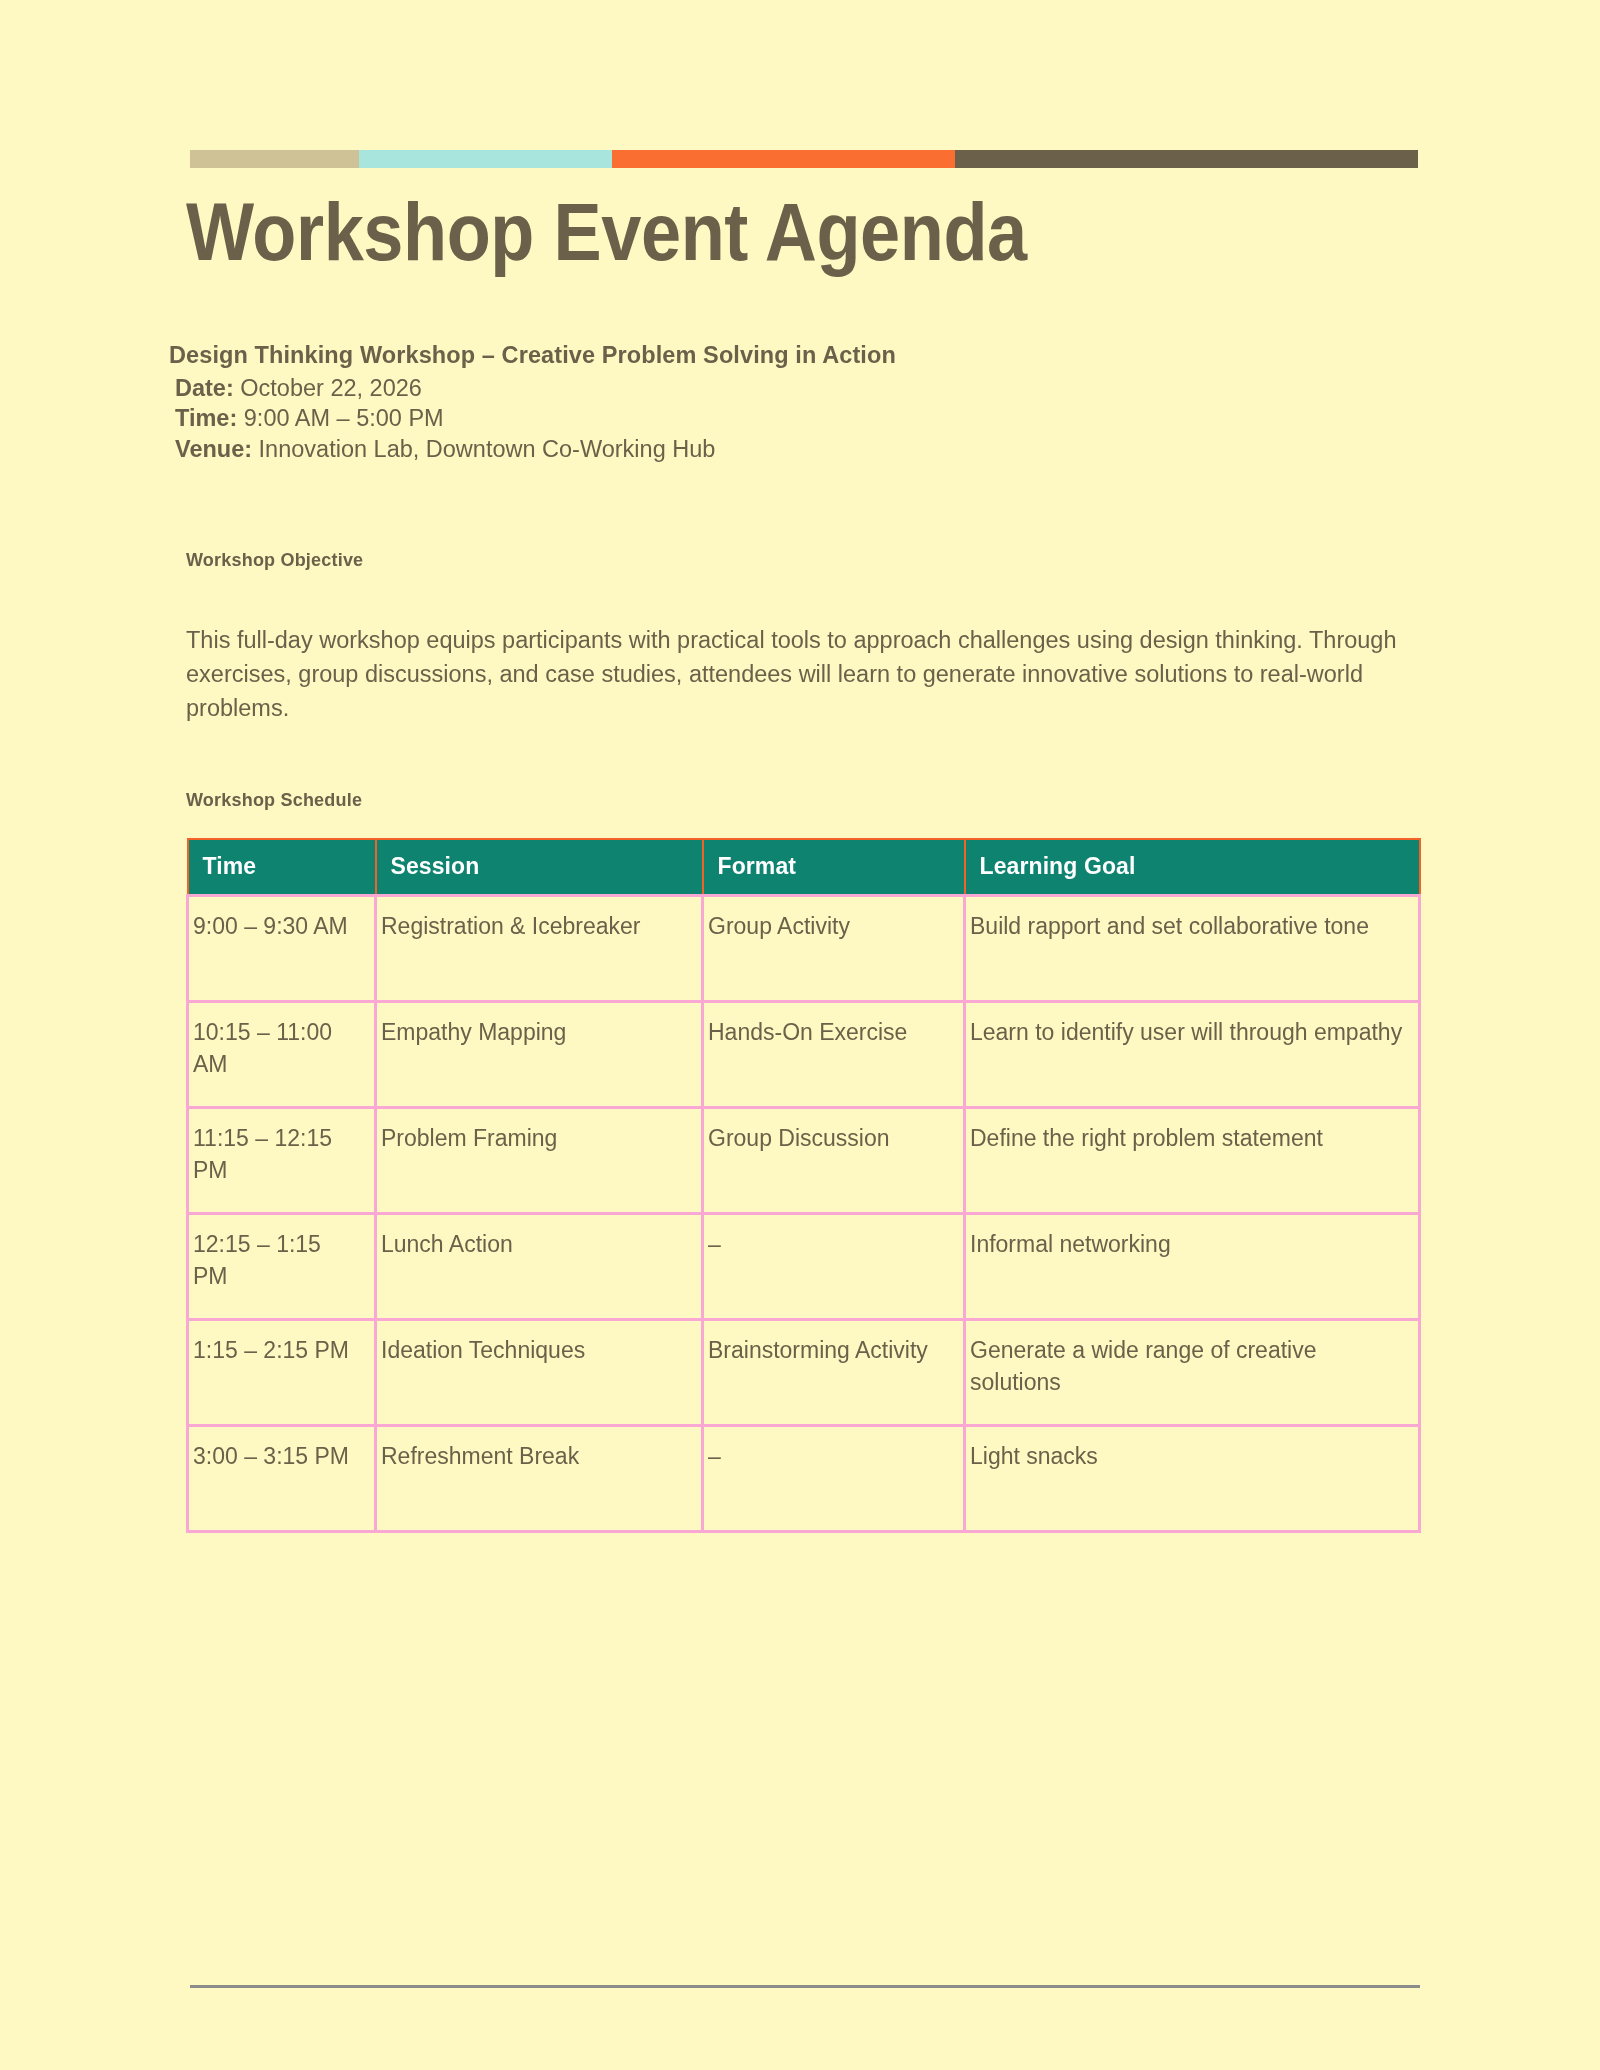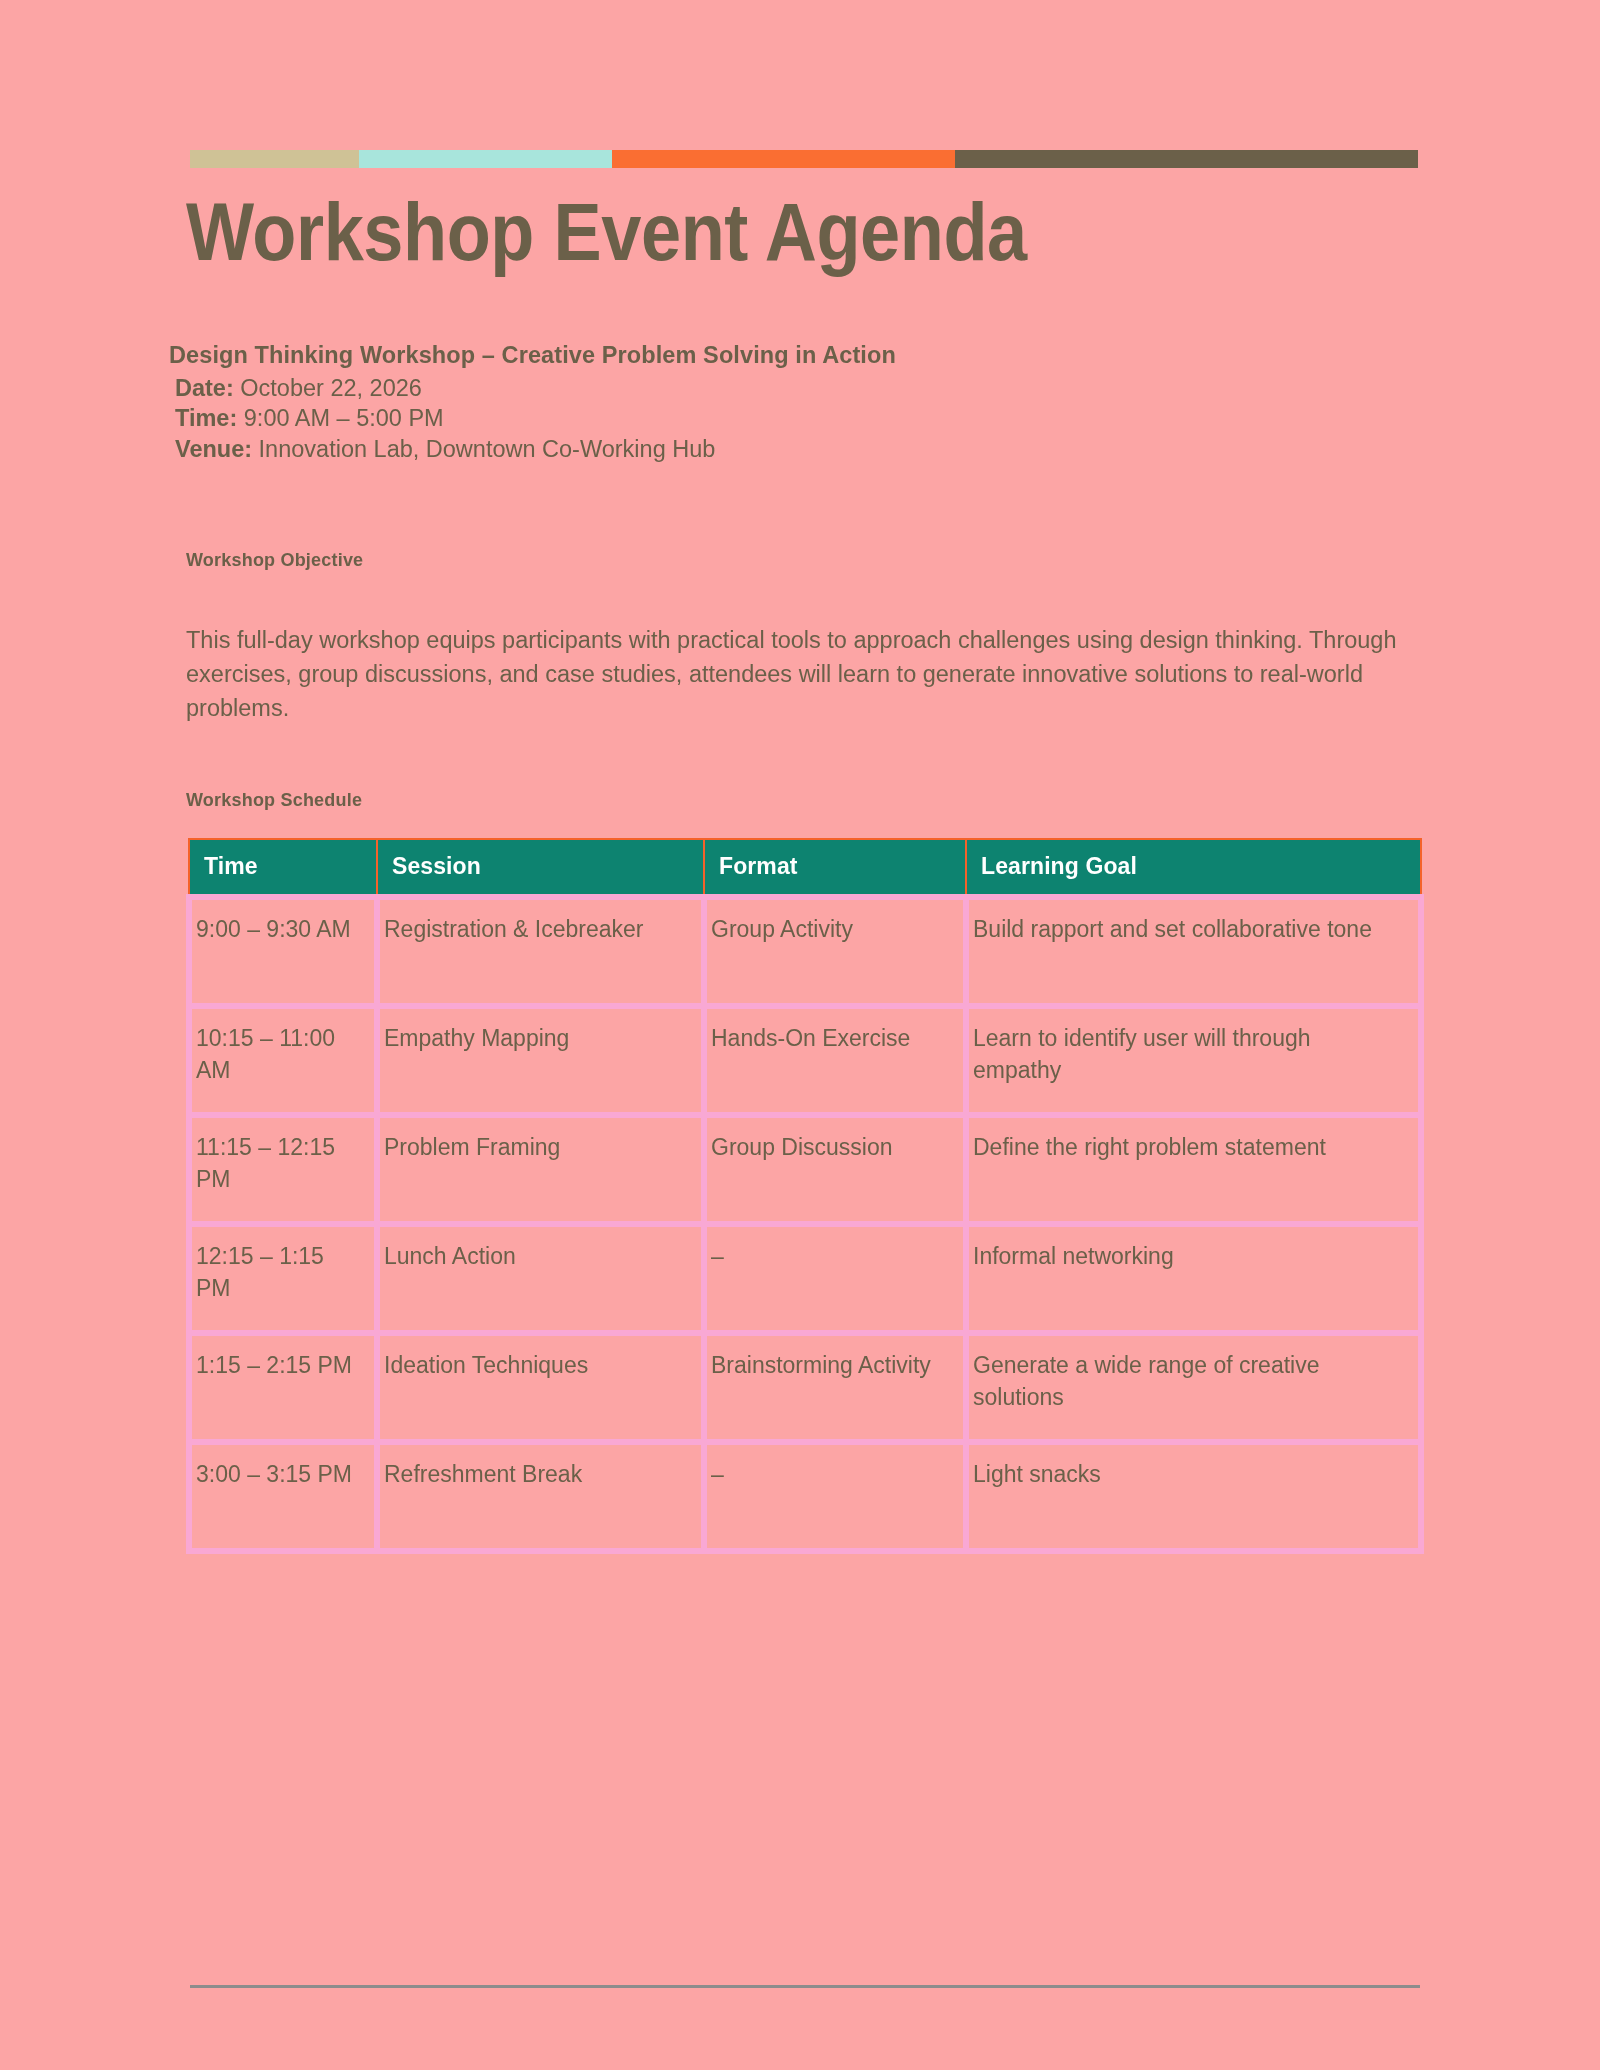--- a/index.html
+++ b/index.html
@@ -14,21 +14,21 @@
     position: relative;
     font-family: "Liberation Sans", sans-serif;
     -webkit-font-smoothing: antialiased;
   }
 
   .page {
     position: absolute;
     top: 0; left: 0;
     width: 1600px;
     height: 2070px;
-    background: #fca5a5;
+    background: #fef9c3;
     overflow: hidden;
   }
 
   
   .accent-bar {
     position: absolute;
     left: 190px;
     top: 150px;
     width: 1228px;
     height: 18px;
@@ -123,21 +123,21 @@
     color: #ffffff;
     font-weight: bold;
     font-size: 23px;
     text-align: left;
     padding: 13px 14px 14px 14px;
     border: 2px solid #f4622a;
     vertical-align: middle;
     letter-spacing: 0.1px;
   }
   table.schedule td {
-    border: 6px solid #f9a8d4;
+    border: 3px solid #f9a8d4;
     padding: 13px 14px 18px 4px;
     font-size: 23px;
     line-height: 32px;
     color: #6b6049;
     vertical-align: top;
     height: 72px;
   }
 
   
   .footer-rule {

